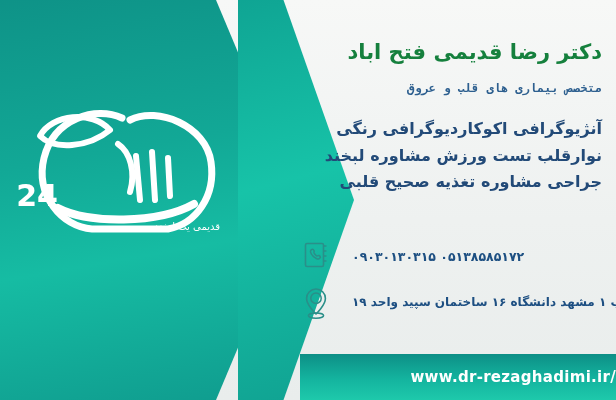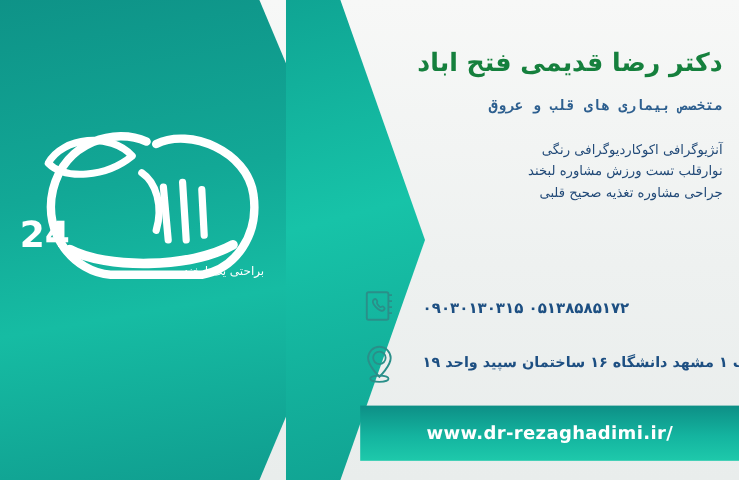--- a/index.html
+++ b/index.html
@@ -26,23 +26,23 @@
   
   .chev-slim{
     position:absolute;left:238px;top:-4px;width:116px;height:408px;
     background:linear-gradient(165deg,#0fa493 0%,#17c3a8 45%,#10a191 100%);
     clip-path:polygon(0% 0%, 38% 0%, 100% 50%, 38% 100%, 0% 100%);
     filter:drop-shadow(2px 2px 3px rgba(0,0,0,.15));
   }
 
   
   .footer-bar{
-    position:absolute;left:300px;right:0;bottom:16px;height:46px;
+    position:absolute;left:300px;right:0;bottom:0;height:46px;
     background:linear-gradient(180deg,#0d8f86 0%,#14b49f 55%,#1ec9ab 100%);
-    display:flex;align-items:center;justify-content:center;
+    display:flex;align-items:center;justify-content:flex-start;
   }
   .footer-bar .url{
     color:#ffffff;font-size:15px;font-weight:bold;letter-spacing:.3px;
     direction:ltr;font-family:"DejaVu Sans","Liberation Sans",sans-serif;
   }
 
   
   .logo{position:absolute;left:18px;top:96px;width:210px;height:180px;color:#ffffff;}
   .logo svg{display:block;}
   .logo-tag{
@@ -55,21 +55,21 @@
   }
 
   
   .right{position:absolute;right:14px;top:0;width:300px;text-align:right;}
   .doc-name{
     margin-top:40px;color:#15803d;font-size:21px;font-weight:bold;line-height:1.2;
   }
   .doc-spec{
     margin-top:16px;color:#2d5f8f;font-size:12px;font-weight:bold;font-family:Liberation Mono, monospace;
   }
-  .serv{margin-top:20px;color:#224a78;font-size:11px;line-height:1.65;font-weight:normal;}
+  .serv{margin-top:20px;color:#224a78;font-size:16px;line-height:1.65;font-weight:bold;}
   .serv div{white-space:nowrap;}
 
   
   .contact{position:absolute;right:14px;top:240px;width:300px;}
   .crow{display:flex;align-items:center;justify-content:flex-end;gap:22px;margin-bottom:14px;}
   .crow .ctext{color:#1d4f82;font-size:12px;font-weight:bold;white-space:nowrap;direction:rtl;}
   .crow .ctext.nums{font-size:12.5px;letter-spacing:.5px;}
   .cicon{width:28px;height:32px;flex:0 0 28px;color:#2a8f89;}
   .cicon svg{display:block;}
   .addr{font-size:10.5px;}
@@ -91,21 +91,21 @@
                C178 128, 198 100, 193 66 C188 30, 140 10, 112 24" stroke="#ffffff" stroke-width="7" fill="none" stroke-linecap="round"></path>
 
       <path d="M22 40 C34 18, 74 14, 92 34 C70 52, 36 54, 22 40 Z" stroke="#ffffff" stroke-width="6" fill="none" stroke-linejoin="round"></path>
 
       <path d="M40 112 C70 128, 140 128, 176 108" stroke="#ffffff" stroke-width="8" fill="none" stroke-linecap="round"></path>
       <path d="M118 60 L122 104 M134 56 L137 104 M150 62 L152 100" stroke="#ffffff" stroke-width="6" stroke-linecap="round"></path>
       <path d="M100 48 C112 56, 118 76, 112 96" stroke="#ffffff" stroke-width="6" fill="none" stroke-linecap="round"></path>
 
       <text x="40" y="110" font-family="DejaVu Sans, sans-serif" font-size="30" font-weight="bold" fill="#ffffff">24</text>
     </svg>
-    <div class="logo-tag">براحتی یک لبخند</div>
+    <div class="logo-tag">قدیمی یک لبخند</div>
   </div>
 
   <div class="right">
     <div class="doc-name">دکتر رضا قدیمی فتح اباد</div>
     <div class="doc-spec">متخصص بیماری های قلب و عروق</div>
     <div class="serv">
       <div>آنژیوگرافی اکوکاردیوگرافی رنگی</div>
       <div>نوارقلب تست ورزش مشاوره لبخند</div>
       <div>جراحی مشاوره تغذیه صحیح قلبی</div>
     </div>

